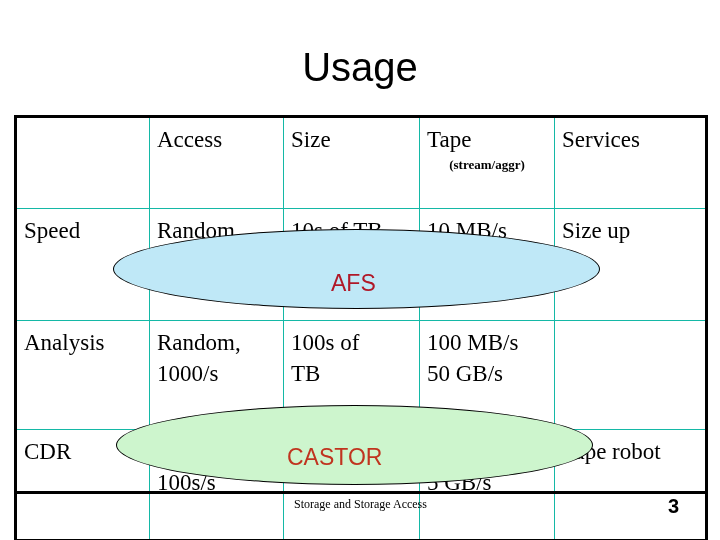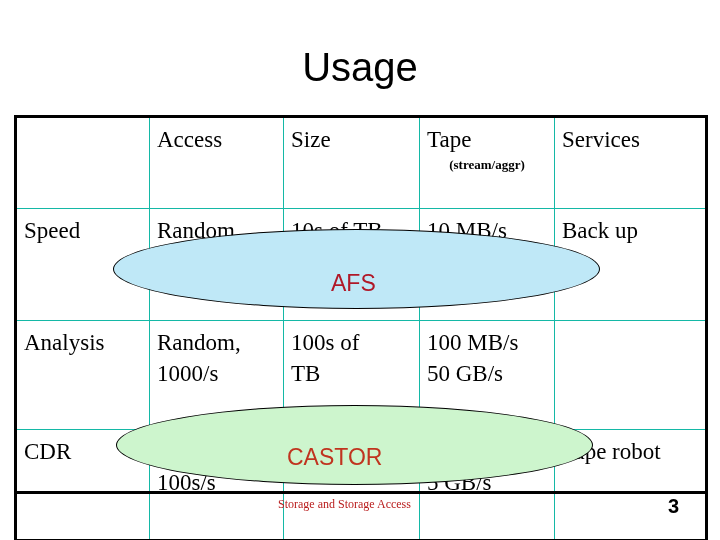--- a/index.html
+++ b/index.html
@@ -128,26 +128,26 @@
   #footer-rule {
     position: absolute;
     left: 14px;
     top: 491px;
     width: 691px;
     height: 3px;
     background: #000000;
   }
   #footer-text {
     position: absolute;
-    left: 278px;
+    left: 294px;
     top: 497px;
     font-family: "Liberation Serif", serif;
     font-size: 12px;
     line-height: 15px;
-    color: #b91c1c;
+    color: #000000;
     white-space: nowrap;
   }
   #page-number {
     position: absolute;
     left: 668px;
     top: 494px;
     font-family: "Liberation Sans", sans-serif;
     font-size: 20px;
     font-weight: bold;
     line-height: 24px;
@@ -188,21 +188,21 @@
             <span>Random,</span>
             <span class="cell-line2">10000/s</span>
           </td>
           <td>
             <span>10s of TB</span>
           </td>
           <td>
             <span>10 MB/s</span>
             <span class="cell-line2">1GB/s</span>
           </td>
-          <td>Back up</td>
+          <td>Size up</td>
         </tr>
 
         <tr class="row-analysis">
           <td>Analysis</td>
           <td>
             <span>Random,</span>
             <span class="cell-line2">1000/s</span>
           </td>
           <td>
             <span>100s of</span>

